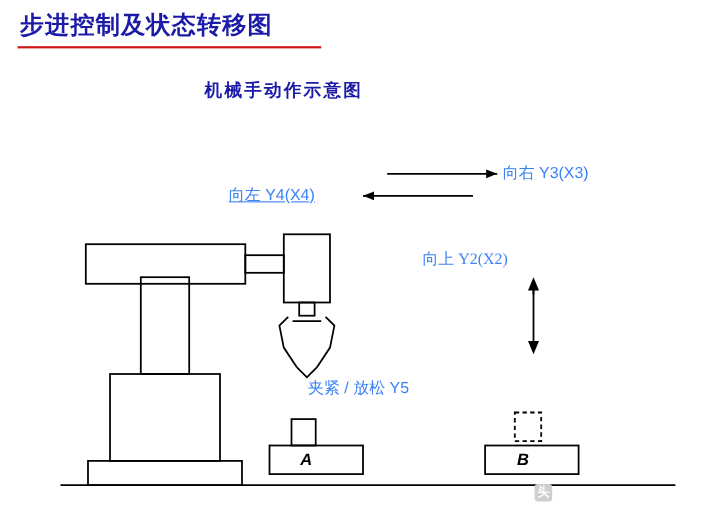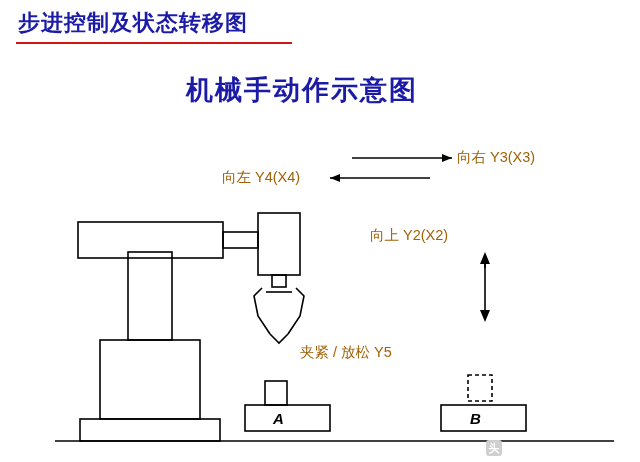--- a/index.html
+++ b/index.html
@@ -23,33 +23,33 @@
   }
   .title-underline {
     position:absolute;
     left:16px; top:42px;
     width:276px; height:2px;
     background:#d21515;
   }
   .subtitle {
     position:absolute;
     left:186px; top:72px;
-    font-size:27px;
+    font-size:16px;
     font-weight:bold;
     color:#1b1ba8;
     letter-spacing:2px;
     white-space:nowrap;
   }
 
   svg.diagram { position:absolute; left:0; top:0; width:640px; height:462px; }
 
   .lbl {
     position:absolute;
     font-size:14.5px;
-    color:#a16207;
+    color:#3b82f6;
     white-space:nowrap;
   }
 
   .block-letter {
     position:absolute;
     font-size:15px;
     font-style:italic;
     font-weight:bold;
     color:#000;
   }
@@ -135,23 +135,23 @@
 
       <rect x="245" y="405" width="85" height="26"></rect>
 
       <rect x="468" y="375" width="24" height="26" stroke-dasharray="4,3"></rect>
 
       <rect x="441" y="405" width="85" height="26"></rect>
     </g>
   </svg>
 
   <div class="lbl" style="left:457px; top:148px;">向右 Y3(X3)</div>
-  <div class="lbl" style="left:222px; top:168px;">向左 Y4(X4)</div>
-  <div class="lbl" style="left:370px; top:226px;">向上 Y2(X2)</div>
-  <div class="lbl" style="left:300px; top:343px;">夹紧 / 放松 Y5</div>
+  <div class="lbl" style="left:208px; top:168px;text-decoration:underline;">向左 Y4(X4)</div>
+  <div class="lbl" style="left:384px; top:226px;font-family:Liberation Serif, serif;">向上 Y2(X2)</div>
+  <div class="lbl" style="left:280px; top:343px;">夹紧 / 放松 Y5</div>
 
   <div class="block-letter" style="left:273px; top:410px;">A</div>
   <div class="block-letter" style="left:470px; top:410px;">B</div>
 
   <div class="watermark">
     <span class="wm-badge">头</span>
   </div>
 
 </div>
 

